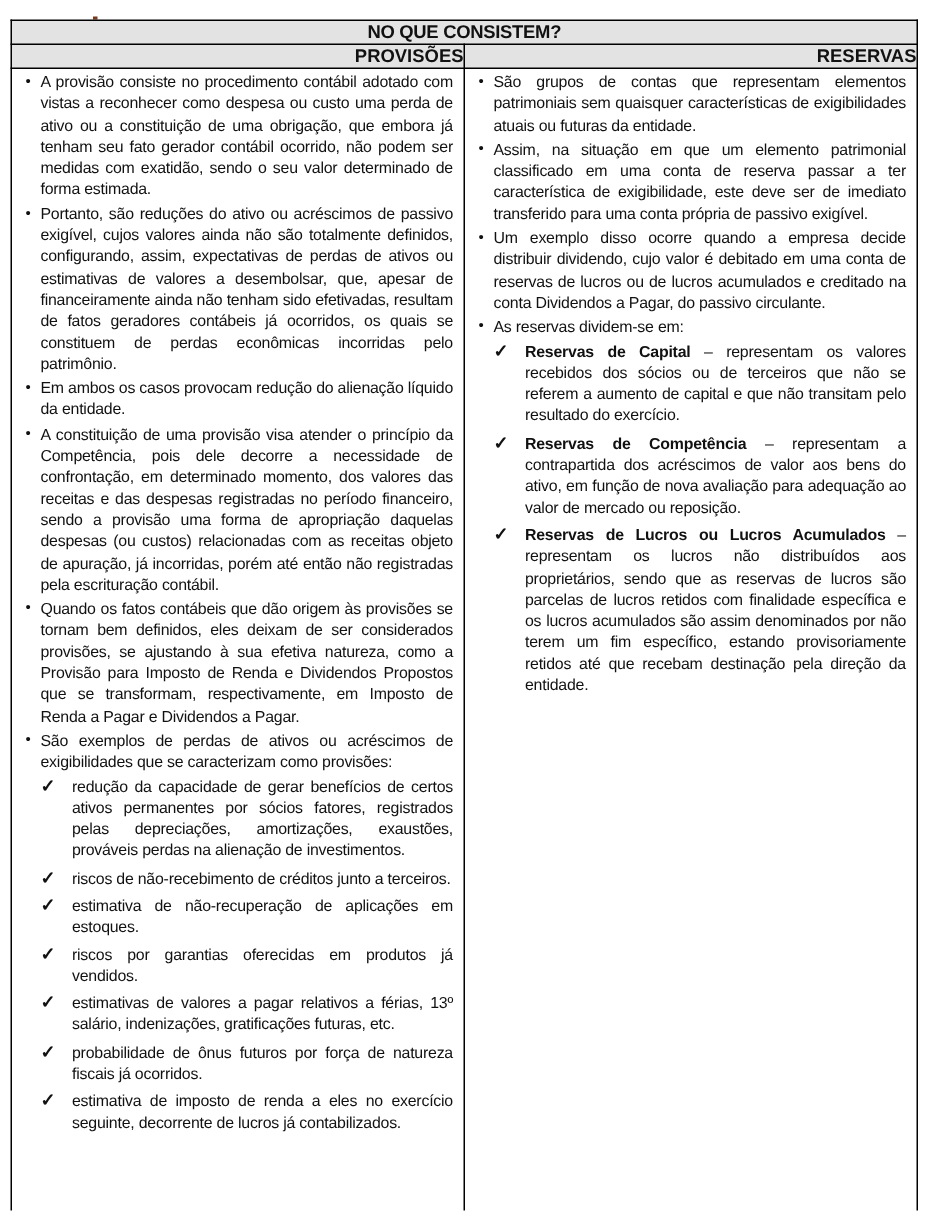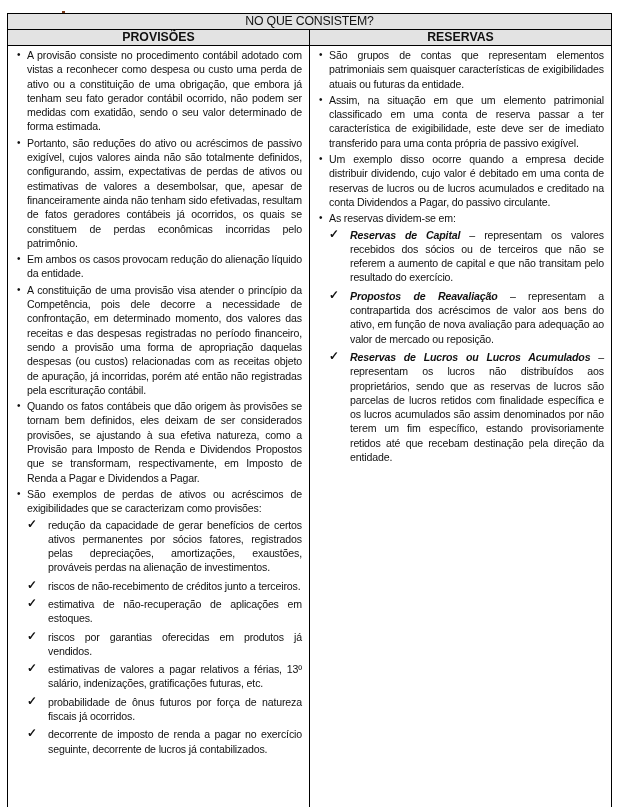--- a/index.html
+++ b/index.html
@@ -2,34 +2,34 @@
 <html><head>
 <meta charset="utf-8">
 <style>
   html, body { margin: 0; padding: 0; background: #ffffff; }
   body { width: 626px; height: 807px; position: relative; overflow: hidden;
          font-family: "Liberation Sans", sans-serif; color: #111; }
   .page-mark { position: absolute; left: 62px; top: 11px; width: 3px; height: 2px; background: #7a3b1a; }
   table.main { position: absolute; left: 7px; top: 13px; width: 605px; border-collapse: collapse;
                table-layout: fixed; }
   table.main td, table.main th { border: 1.3px solid #000; padding: 0; vertical-align: top; }
-  th.title { background: #e3e3e3; font-weight: normal; font-size: 12.3px; height: 15px;
+  th.title { background: #e3e3e3; font-weight: bold; font-size: 12.3px; height: 15px;
              line-height: 15px; text-align: center; letter-spacing: -0.2px; }
   th.col-head { background: #e3e3e3; font-weight: bold; font-size: 12.3px; height: 15px;
-                line-height: 15px; text-align: center; }
+                line-height: 15px; text-align: right; }
   td.col { font-size: 10.6px; line-height: 14.3px; letter-spacing: -0.15px; }
   td.left { width: 305px; height: 764px; }
   td.right { width: 298px; }
   ul.bullets { list-style: none; margin: 2px 0 0 0; padding: 0 7px 0 9px; }
   ul.bullets > li { position: relative; padding-left: 10px; text-align: justify; margin-bottom: 2px; }
   ul.bullets > li .dot { position: absolute; left: 0; top: 0; font-size: 10px; }
   ul.checks { list-style: none; margin: 2px 0 0 0; padding: 0; }
   ul.checks > li { position: relative; padding-left: 21px; text-align: justify; margin-bottom: 4px; }
   ul.checks > li .chk { position: absolute; left: 0; top: -1px; font-size: 12px; font-weight: bold; }
-  .term { font-weight: bold; font-style: italic; }
+  .term { font-weight: bold; }
 </style>
 </head>
 <body>
 
 <div class="page-mark"></div>
 
 <table class="main">
   <tbody>
       <tr>
     <th class="title" colspan="2">NO QUE CONSISTEM?</th>
@@ -47,34 +47,34 @@
         <li><span class="dot">•</span><span>A constituição de uma provisão visa atender o princípio da Competência, pois dele decorre a necessidade de confrontação, em determinado momento, dos valores das receitas e das despesas registradas no período financeiro, sendo a provisão uma forma de apropriação daquelas despesas (ou custos) relacionadas com as receitas objeto de apuração, já incorridas, porém até então não registradas pela escrituração contábil.</span></li>
         <li><span class="dot">•</span><span>Quando os fatos contábeis que dão origem às provisões se tornam bem definidos, eles deixam de ser considerados provisões, se ajustando à sua efetiva natureza, como a Provisão para Imposto de Renda e Dividendos Propostos que se transformam, respectivamente, em Imposto de Renda a Pagar e Dividendos a Pagar.</span></li>
         <li><span class="dot">•</span><span>São exemplos de perdas de ativos ou acréscimos de exigibilidades que se caracterizam como provisões:</span>
           <ul class="checks">
             <li><span class="chk">✓</span><span>redução da capacidade de gerar benefícios de certos ativos permanentes por sócios fatores, registrados pelas depreciações, amortizações, exaustões, prováveis perdas na alienação de investimentos.</span></li>
             <li><span class="chk">✓</span><span>riscos de não-recebimento de créditos junto a terceiros.</span></li>
             <li><span class="chk">✓</span><span>estimativa de não-recuperação de aplicações em estoques.</span></li>
             <li><span class="chk">✓</span><span>riscos por garantias oferecidas em produtos já vendidos.</span></li>
             <li><span class="chk">✓</span><span>estimativas de valores a pagar relativos a férias, 13º salário, indenizações, gratificações futuras, etc.</span></li>
             <li><span class="chk">✓</span><span>probabilidade de ônus futuros por força de natureza fiscais já ocorridos.</span></li>
-            <li><span class="chk">✓</span><span>decorrente de imposto de renda a pagar no exercício seguinte, decorrente de lucros já contabilizados.</span></li>
+            <li><span class="chk">✓</span><span>estimativa de imposto de renda a eles no exercício seguinte, decorrente de lucros já contabilizados.</span></li>
           </ul>
         </li>
       </ul>
     </td>
     <td class="col right">
       <ul class="bullets">
         <li><span class="dot">•</span><span>São grupos de contas que representam elementos patrimoniais sem quaisquer características de exigibilidades atuais ou futuras da entidade.</span></li>
         <li><span class="dot">•</span><span>Assim, na situação em que um elemento patrimonial classificado em uma conta de reserva passar a ter característica de exigibilidade, este deve ser de imediato transferido para uma conta própria de passivo exigível.</span></li>
         <li><span class="dot">•</span><span>Um exemplo disso ocorre quando a empresa decide distribuir dividendo, cujo valor é debitado em uma conta de reservas de lucros ou de lucros acumulados e creditado na conta Dividendos a Pagar, do passivo circulante.</span></li>
         <li><span class="dot">•</span><span>As reservas dividem-se em:</span>
           <ul class="checks">
             <li><span class="chk">✓</span><span class="term">Reservas de Capital</span><span> – representam os valores recebidos dos sócios ou de terceiros que não se referem a aumento de capital e que não transitam pelo resultado do exercício.</span></li>
-            <li><span class="chk">✓</span><span class="term">Propostos de Reavaliação</span><span> – representam a contrapartida dos acréscimos de valor aos bens do ativo, em função de nova avaliação para adequação ao valor de mercado ou reposição.</span></li>
+            <li><span class="chk">✓</span><span class="term">Reservas de Competência</span><span> – representam a contrapartida dos acréscimos de valor aos bens do ativo, em função de nova avaliação para adequação ao valor de mercado ou reposição.</span></li>
             <li><span class="chk">✓</span><span class="term">Reservas de Lucros ou Lucros Acumulados</span><span> – representam os lucros não distribuídos aos proprietários, sendo que as reservas de lucros são parcelas de lucros retidos com finalidade específica e os lucros acumulados são assim denominados por não terem um fim específico, estando provisoriamente retidos até que recebam destinação pela direção da entidade.</span></li>
           </ul>
         </li>
       </ul>
     </td>
   </tr>
 </tbody>
   </table>
 
 </body></html>

